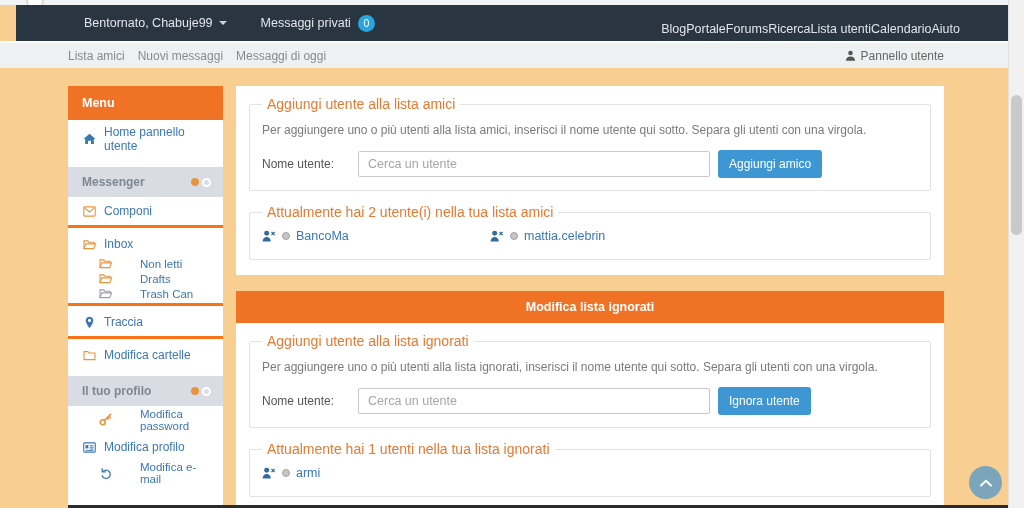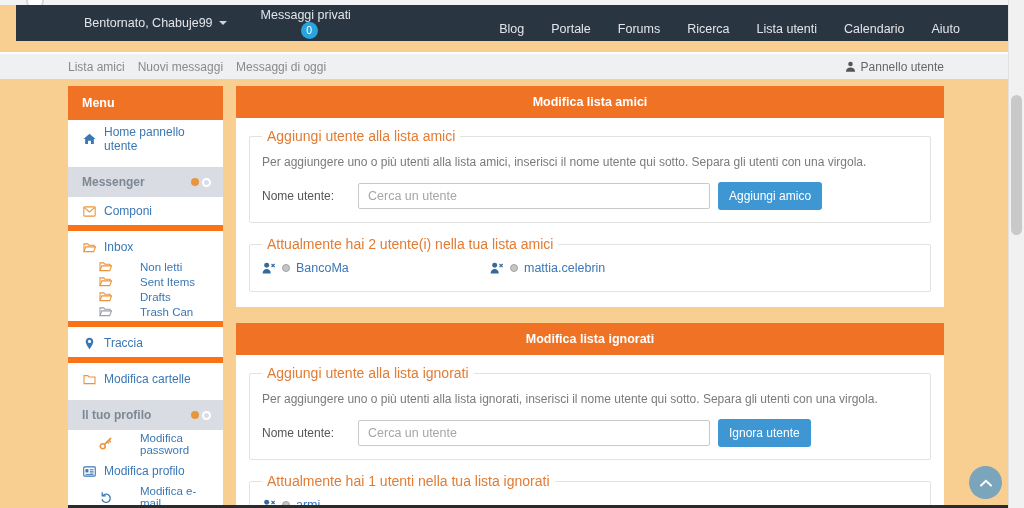--- a/index.html
+++ b/index.html
@@ -12,43 +12,43 @@
   .topstrip{position:absolute;top:0;left:0;width:1024px;height:5px;background:#f2f3f5;}
   .topstrip .artifact{position:absolute;left:26px;top:-8px;width:14px;height:14px;border:2px solid #d8d8d8;border-radius:50%;background:#fff;}
 
   
   .navbar{position:absolute;top:5px;left:16px;width:1008px;height:36px;background:#2a3542;
     display:flex;align-items:center;box-sizing:border-box;padding:0 64px 0 68px;
     color:#e2e6ea;font-size:12.5px;}
   .nav-left{display:flex;align-items:center;gap:34px;}
   .welcome{display:flex;align-items:center;cursor:pointer;}
   .caret{display:inline-block;width:0;height:0;border-left:4px solid transparent;border-right:4px solid transparent;border-top:4px solid #cfd4da;margin-left:6px;}
-  .pm{display:flex;align-items:center;cursor:pointer;flex-direction:column;}
+  .pm{display:flex;align-items:center;cursor:pointer;}
   .badge{display:inline-flex;justify-content:center;align-items:center;width:17px;height:17px;border-radius:50%;background:#2aa4dd;color:#fff;font-size:10.5px;margin-left:7px;}
-  .nav-right{margin-left:auto;display:flex;gap:27px;margin-top:12px;}
+  .nav-right{margin-left:auto;display:flex;margin-top:12px;}
   .nav-right span{cursor:pointer;}
 
   
-  .toolbar{position:absolute;top:52px;left:0;width:1008px;height:27px;background:#eef0f1;border-top:2px solid #fdfdfd;
+  .toolbar{position:absolute;top:41px;left:0;width:1008px;height:27px;background:#eef0f1;border-top:2px solid #fdfdfd;
     box-sizing:border-box;display:flex;align-items:center;padding:0 64px 0 68px;font-size:12px;color:#8a8a8a;}
   .toolbar-links{display:flex;gap:13px;}
   .toolbar-links span{cursor:pointer;}
   .user-panel{margin-left:auto;display:flex;align-items:center;gap:5px;color:#666;cursor:pointer;}
   .user-panel .icn{color:#555;display:inline-flex;}
 
   
   .sidebar{position:absolute;top:86px;left:68px;width:155px;}
   .sidebar-header{background:#ef7225;color:#fff;font-weight:bold;font-size:12.5px;padding:10px 14px;}
   .sidebar-body{background:#fff;height:390px;overflow:hidden;font-size:12px;}
   .side-link{display:flex;align-items:center;gap:7px;padding:5px 10px 5px 14px;color:#3b77b4;cursor:pointer;}
   .side-link.sub{padding-top:1.5px;padding-bottom:1.5px;font-size:11.5px;gap:27px;}
   .side-link .icn{width:15px;display:inline-flex;justify-content:center;flex:none;}
   .side-link.i1{padding-left:30px;}
   .gap{margin-top:2px;}
-  .sep{border-top:6px solid #f97316;padding-top:9px;}
+  .sep{border-top:3px solid #f97316;padding-top:9px;}
   .side-section{display:flex;align-items:center;justify-content:space-between;background:#d9dde3;color:#7e8894;
     padding:8px 12px 8px 14px;margin-top:9px;cursor:pointer;font-weight:bold;}
   .side-section:first-child{margin-top:0;}
   .toggle{display:flex;align-items:center;gap:3px;}
   .toggle .t1{width:8px;height:8px;border-radius:50%;background:#e8963e;}
   .toggle .t2{width:9px;height:9px;border-radius:50%;border:2px solid #fff;box-sizing:border-box;background:transparent;}
 
   
   .main{position:absolute;top:86px;left:236px;width:708px;}
   .panel{margin-bottom:16px;}
@@ -166,29 +166,20 @@
         </span>
         <span>Non letti</span>
       </div>
       <div class="side-link i1 sub">
         <span class="icn" style="color: rgb(233, 149, 60);">
           <svg width="13" height="11" viewBox="0 0 14 12">
             <path d="M1 10.5V2h4l1.3 1.5H12v1.8" fill="none" stroke="currentColor" stroke-width="1.2"></path>
             <path d="M1 10.5L3 5.3h10.6l-2 5.2z" fill="none" stroke="currentColor" stroke-width="1.2"></path>
           </svg>
         </span>
-        <span>Sent Items</span>
-      </div>
-      <div class="side-link i1 sub">
-        <span class="icn" style="color: rgb(233, 149, 60);">
-          <svg width="13" height="11" viewBox="0 0 14 12">
-            <path d="M1 10.5V2h4l1.3 1.5H12v1.8" fill="none" stroke="currentColor" stroke-width="1.2"></path>
-            <path d="M1 10.5L3 5.3h10.6l-2 5.2z" fill="none" stroke="currentColor" stroke-width="1.2"></path>
-          </svg>
-        </span>
         <span>Drafts</span>
       </div>
       <div class="side-link i1 sub">
         <span class="icn" style="color: rgb(154, 160, 168);">
           <svg width="13" height="11" viewBox="0 0 14 12">
             <path d="M1 10.5V2h4l1.3 1.5H12v1.8" fill="none" stroke="currentColor" stroke-width="1.2"></path>
             <path d="M1 10.5L3 5.3h10.6l-2 5.2z" fill="none" stroke="currentColor" stroke-width="1.2"></path>
           </svg>
         </span>
         <span>Trash Can</span>
@@ -244,21 +235,20 @@
           </svg>
         </span>
         <span>Modifica e-mail</span>
       </div>
     </div>
 </div>
 
 <div class="main">
 
   <div class="panel">
-    <div class="panel-header">Modifica lista amici</div>
     <div class="panel-body">
       <fieldset>
         <legend>Aggiungi utente alla lista amici</legend>
         <div class="desc">Per aggiungere uno o più utenti alla lista amici, inserisci il nome utente qui sotto. Separa gli utenti con una virgola.</div>
         <div class="formrow">
           <label>Nome utente:</label>
           <input type="text" placeholder="Cerca un utente" style="">
           <button class="btn">Aggiungi amico</button>
         </div>
       </fieldset>

